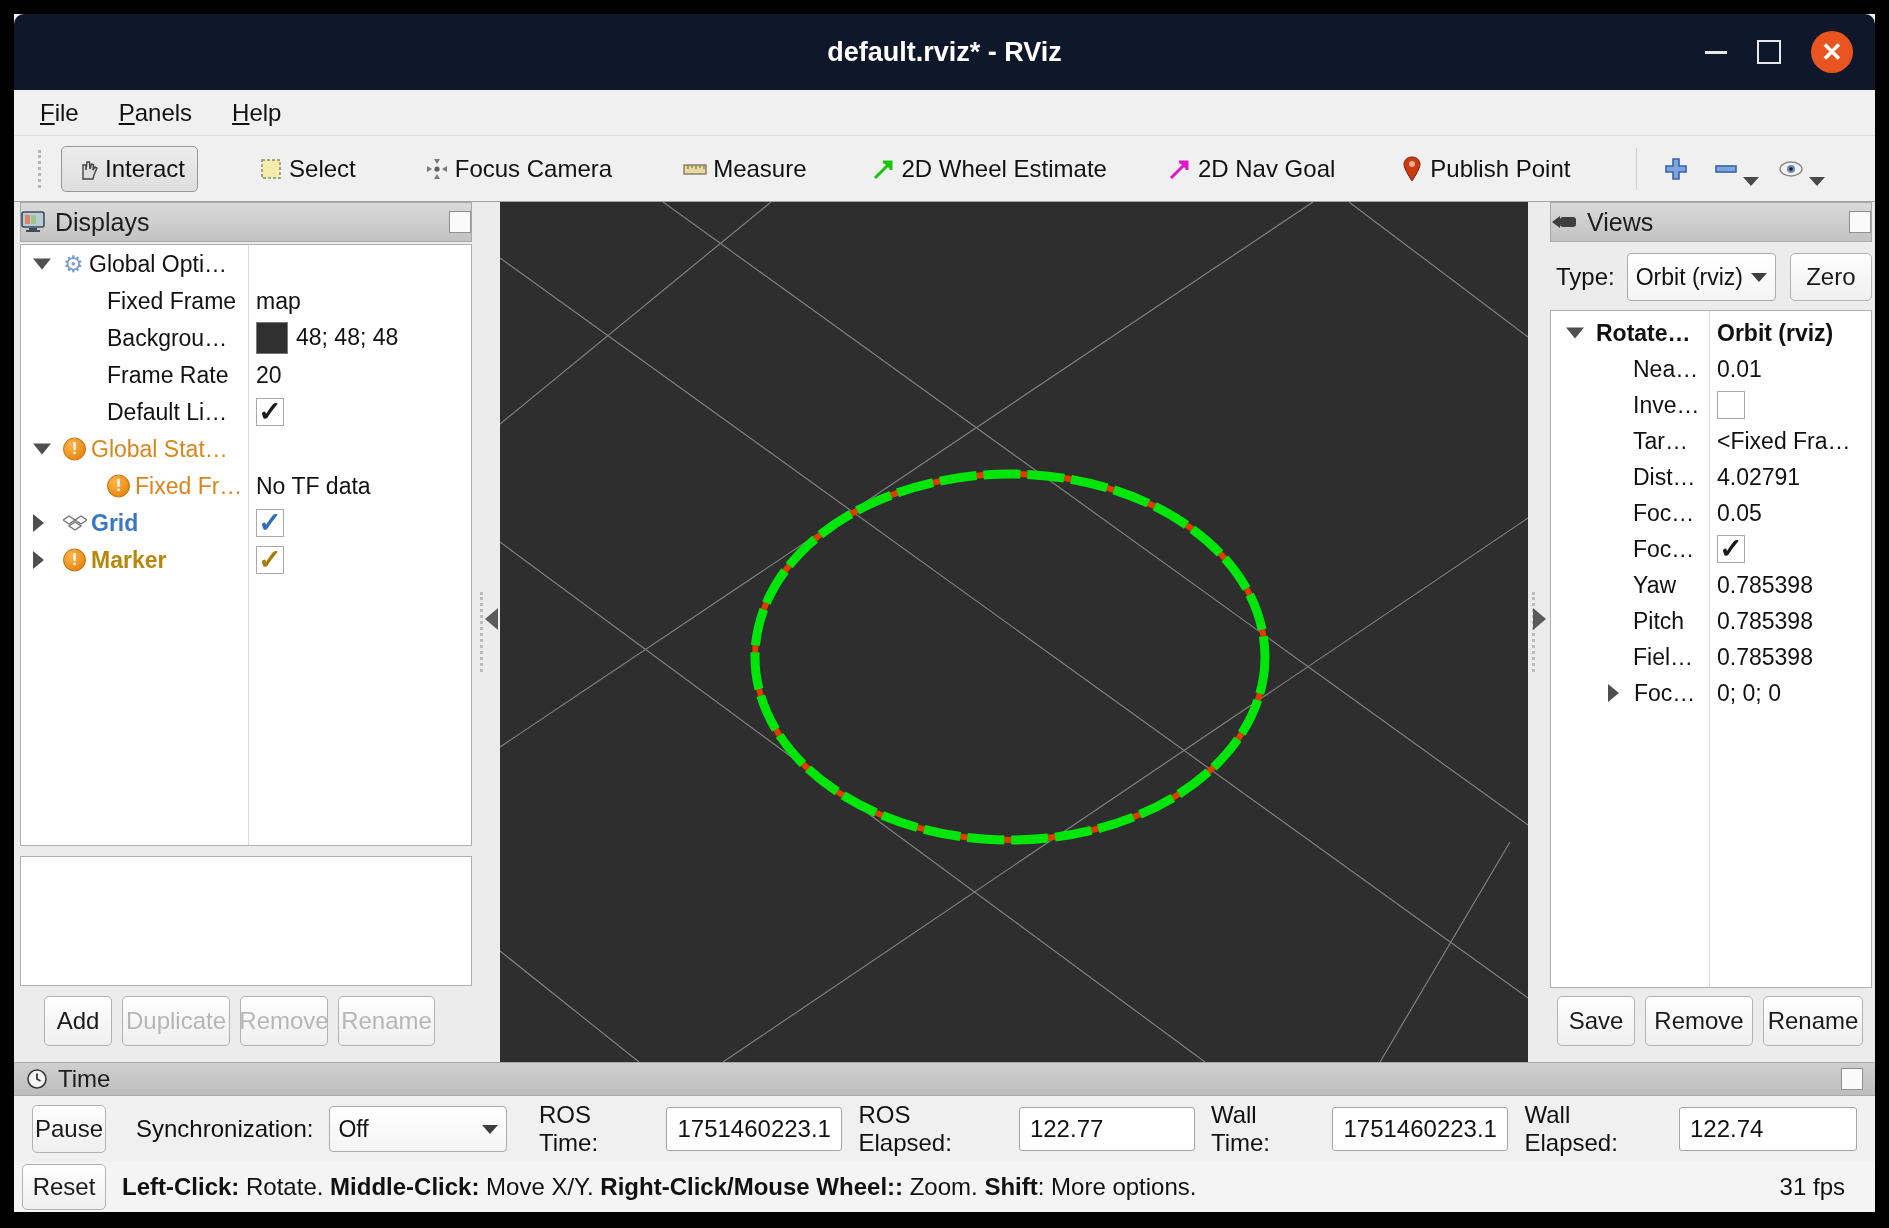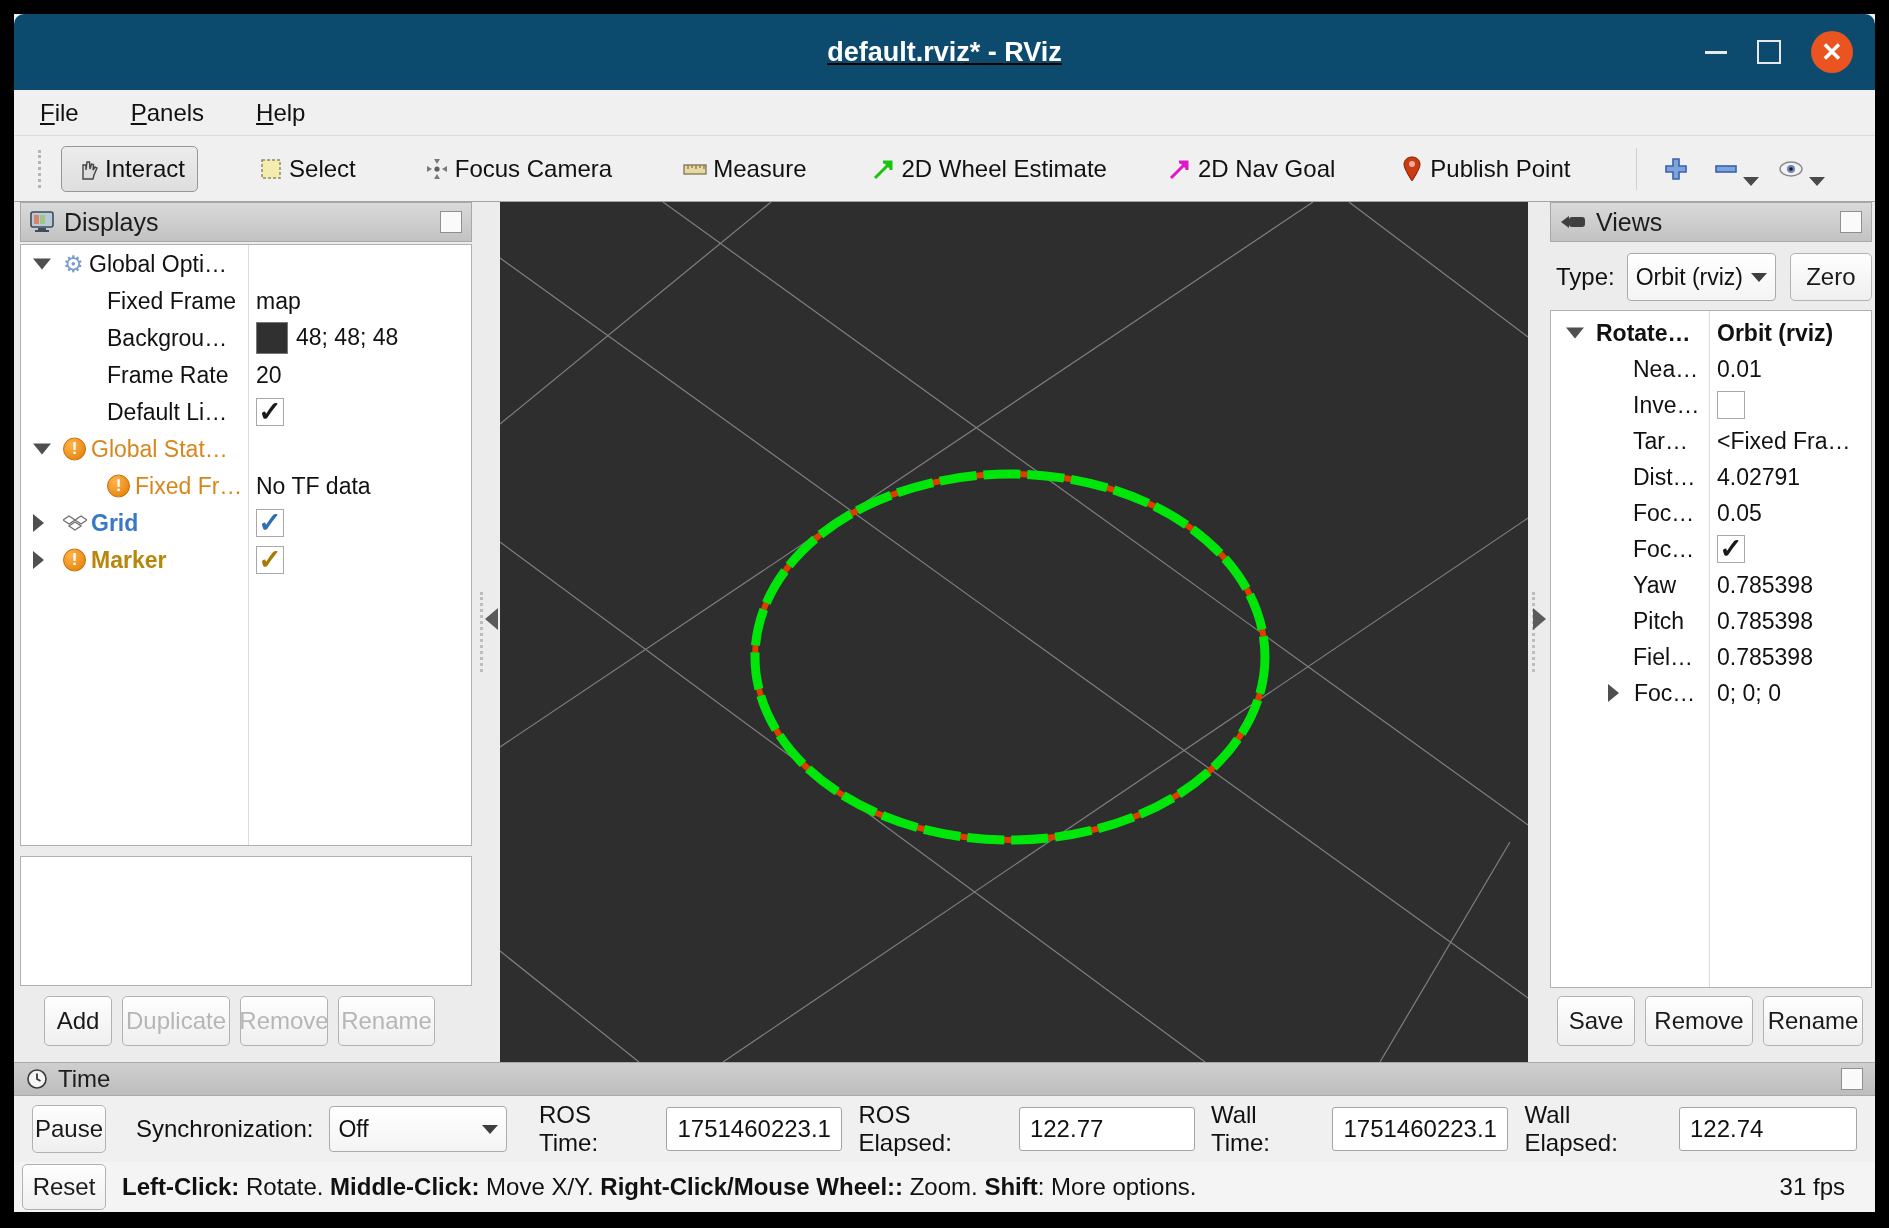--- a/index.html
+++ b/index.html
@@ -1,52 +1,52 @@
 <!DOCTYPE html>
 <html><head>
 <meta charset="utf-8">
 <style>
   html,body{margin:0;padding:0;background:#000;}
   body{width:1889px;height:1228px;position:relative;font-family:"Liberation Sans",sans-serif;
        -webkit-font-smoothing:antialiased;}
   #app{position:absolute;left:14px;top:14px;width:1861px;height:1198px;background:#f0f0f0;}
 
   
-  .titlebar{position:absolute;left:0;top:0;width:100%;height:76px;background:#0c4a6e;
-            border-radius:10px 10px 0 0;display:flex;align-items:center;justify-content:center;text-decoration:underline;}
+  .titlebar{position:absolute;left:0;top:0;width:100%;height:76px;background:#0f172a;
+            border-radius:10px 10px 0 0;display:flex;align-items:center;justify-content:center;}
   .titlebar .title{color:#fff;font-size:27px;font-weight:bold;}
   .win-controls{position:absolute;right:22px;top:0;height:76px;display:flex;align-items:center;gap:30px;}
   .win-min{width:22px;height:3px;background:#e8e8e8;}
   .win-max{width:20px;height:20px;border:2px solid #e8e8e8;}
   .win-close{width:42px;height:42px;border-radius:50%;background:#E95420;color:#fff;display:flex;
              align-items:center;justify-content:center;font-size:26px;font-weight:bold;line-height:1;}
 
   
   .menubar{position:absolute;left:0;top:76px;width:100%;height:46px;background:#f0f0f0;
-           border-bottom:1px solid #dcdcdc;display:flex;align-items:center;padding-left:26px;gap:52px;box-sizing:border-box;}
+           border-bottom:1px solid #dcdcdc;display:flex;align-items:center;padding-left:26px;gap:40px;box-sizing:border-box;}
   .menu-item{display:inline-block;font-size:24px;color:#111;}
   .menu-item::first-letter{text-decoration:underline;}
 
   
   .toolbar{position:absolute;left:0;top:122px;width:100%;height:66px;background:#f0f0f0;
            border-bottom:1px solid #a3a3a3;display:flex;align-items:center;box-sizing:border-box;}
   .tb-handle{width:6px;height:38px;border-left:3px dotted #b5b5b5;margin:0 14px 0 24px;}
   .tool{display:flex;align-items:center;gap:5px;font-size:24px;color:#111;padding:8px 12px;border-radius:5px;}
   .tool.selected{background:linear-gradient(#ececec,#dedede);border:1px solid #979797;}
   .tool .ticon{width:26px;height:26px;display:inline-flex;align-items:center;justify-content:center;}
   .tb-sep{width:1px;height:42px;background:#cfcfcf;margin:0 18px;}
   .tb-split{display:flex;align-items:center;margin:0 8px;}
   .tb-caret{width:0;height:0;border-left:8px solid transparent;border-right:8px solid transparent;
             border-top:9px solid #4a4a4a;margin:26px 0 0 4px;}
 
   
   .main{position:absolute;left:0;top:188px;width:100%;height:860px;background:#ececec;}
   .panel{position:absolute;top:0;height:860px;}
   .panel-header{height:40px;background:linear-gradient(#dadada,#c2c2c2);border:1px solid #a9a9a9;
-                display:flex;align-items:center;gap:10px;padding:0 9px;font-size:25px;color:#1d1d1d;box-sizing:border-box;}
+                display:flex;align-items:center;gap:10px;padding:0 0;font-size:25px;color:#1d1d1d;box-sizing:border-box;}
   .float-box{width:20px;height:20px;background:#fafafa;border:1px solid #909090;margin-left:auto;}
   .white-box{position:absolute;background:#fff;border:1px solid #b0b0b0;box-sizing:border-box;}
 
   
   .tree{overflow:hidden;}
   .col-divider{position:absolute;top:0;bottom:0;width:1px;background:#dcdcdc;}
   .trow{position:absolute;left:0;width:100%;height:37px;}
   .trow>*{position:absolute;top:50%;transform:translateY(-50%);}
   .tlab{font-size:23px;color:#111;white-space:nowrap;overflow:hidden;}
   .tval{font-size:23px;color:#111;white-space:nowrap;display:flex;align-items:center;gap:8px;}

